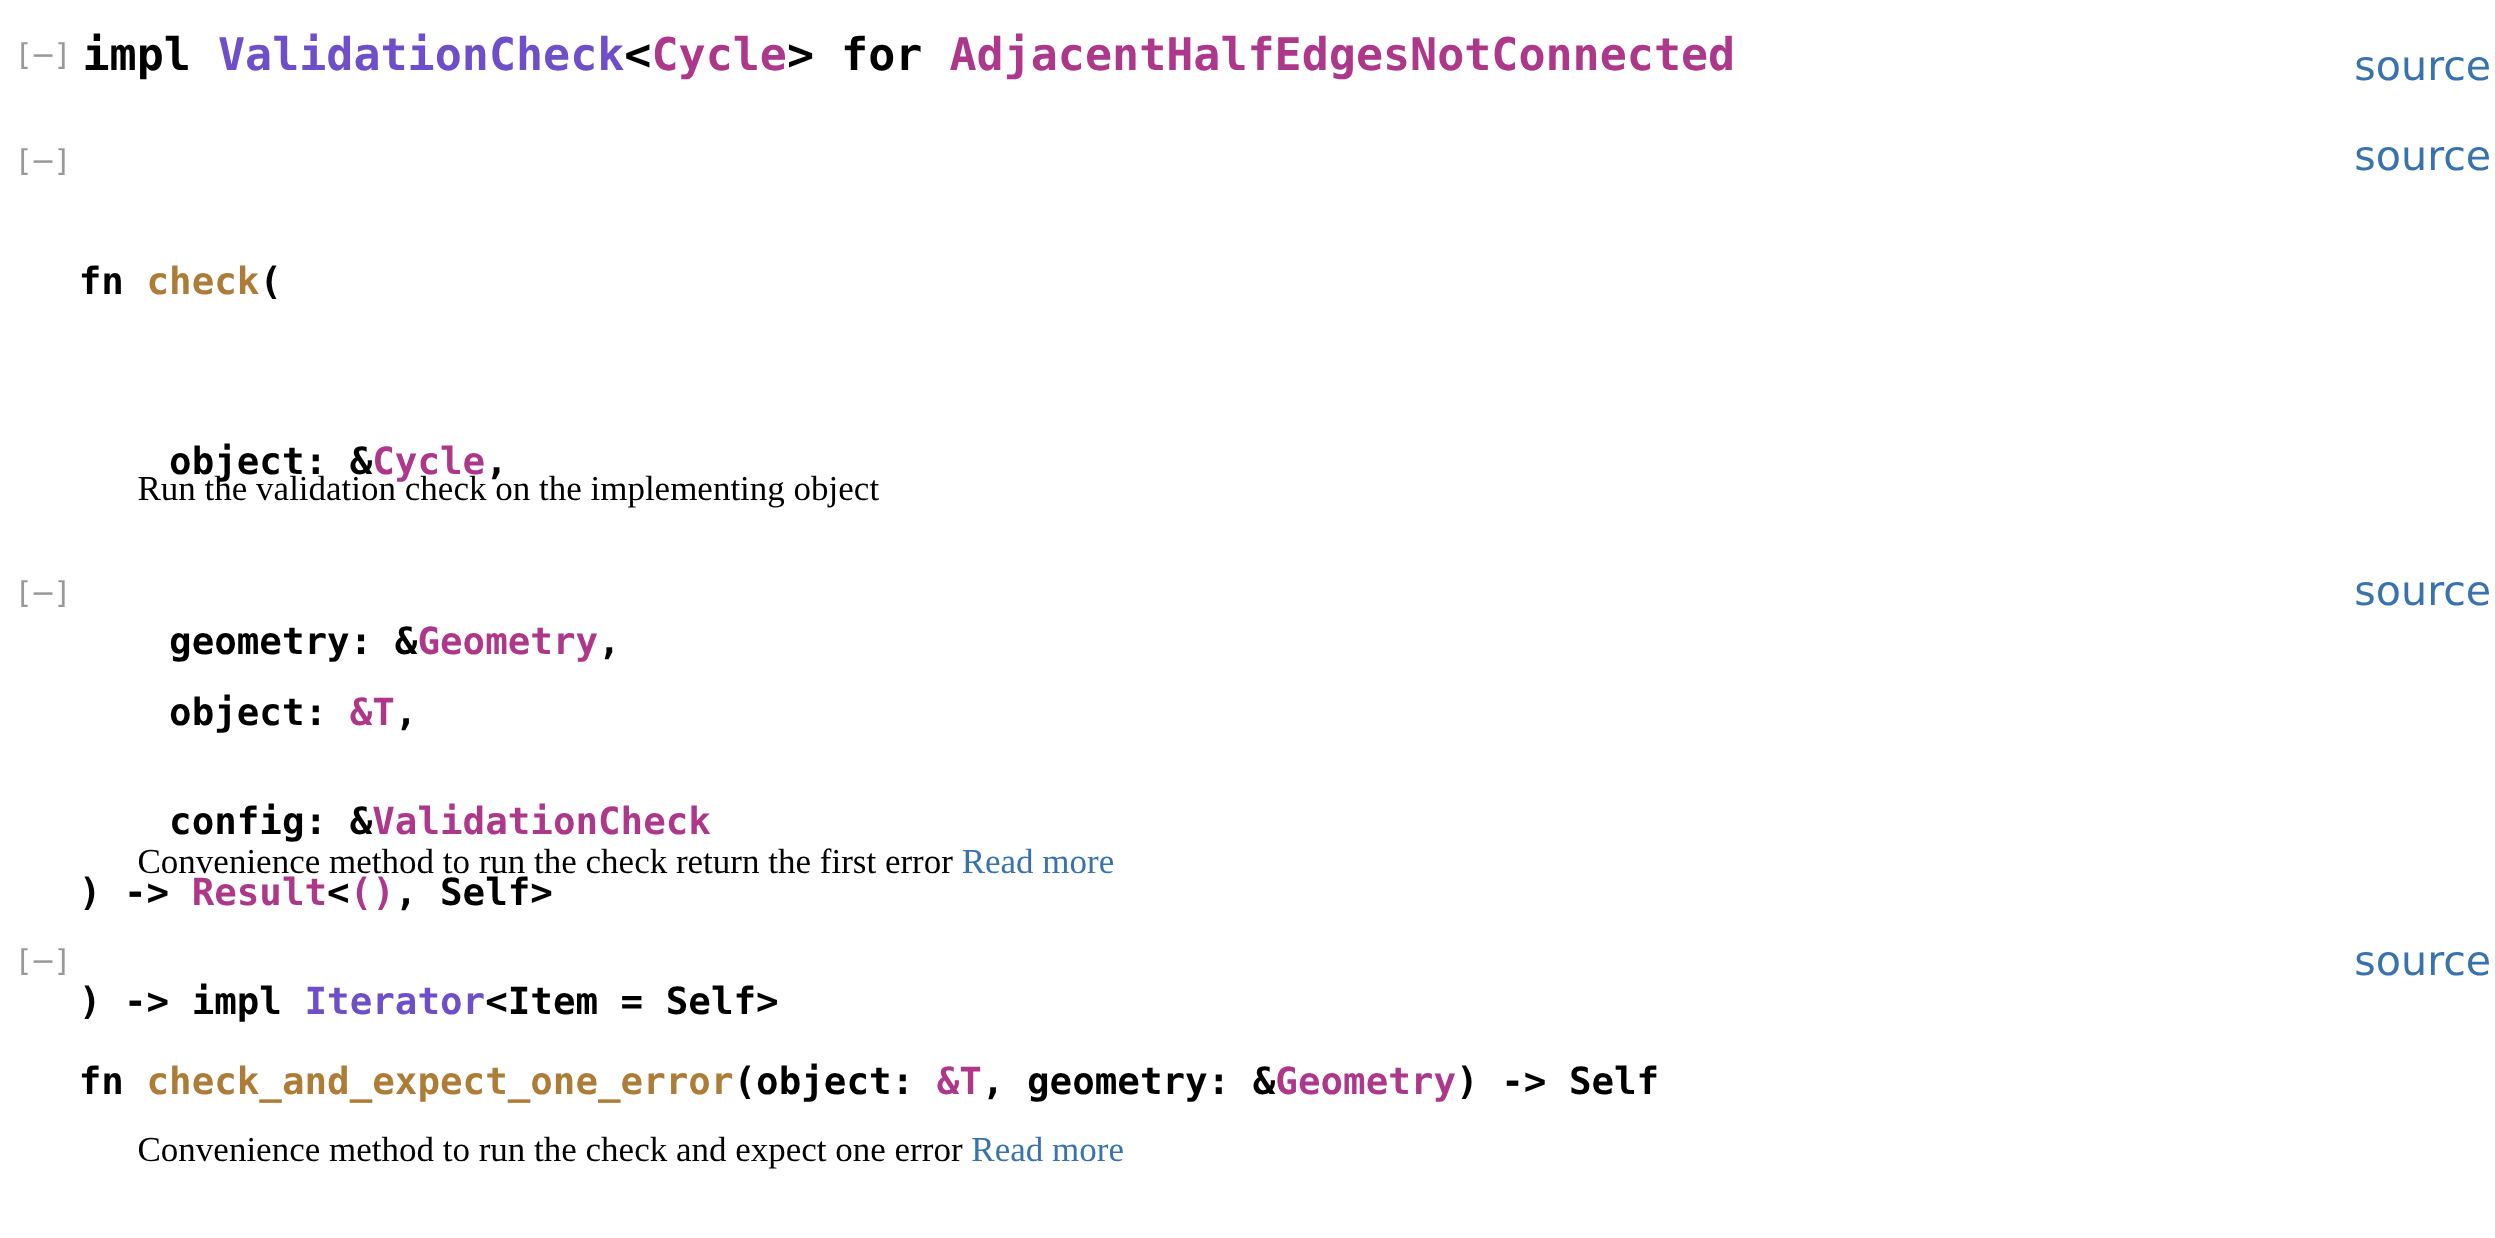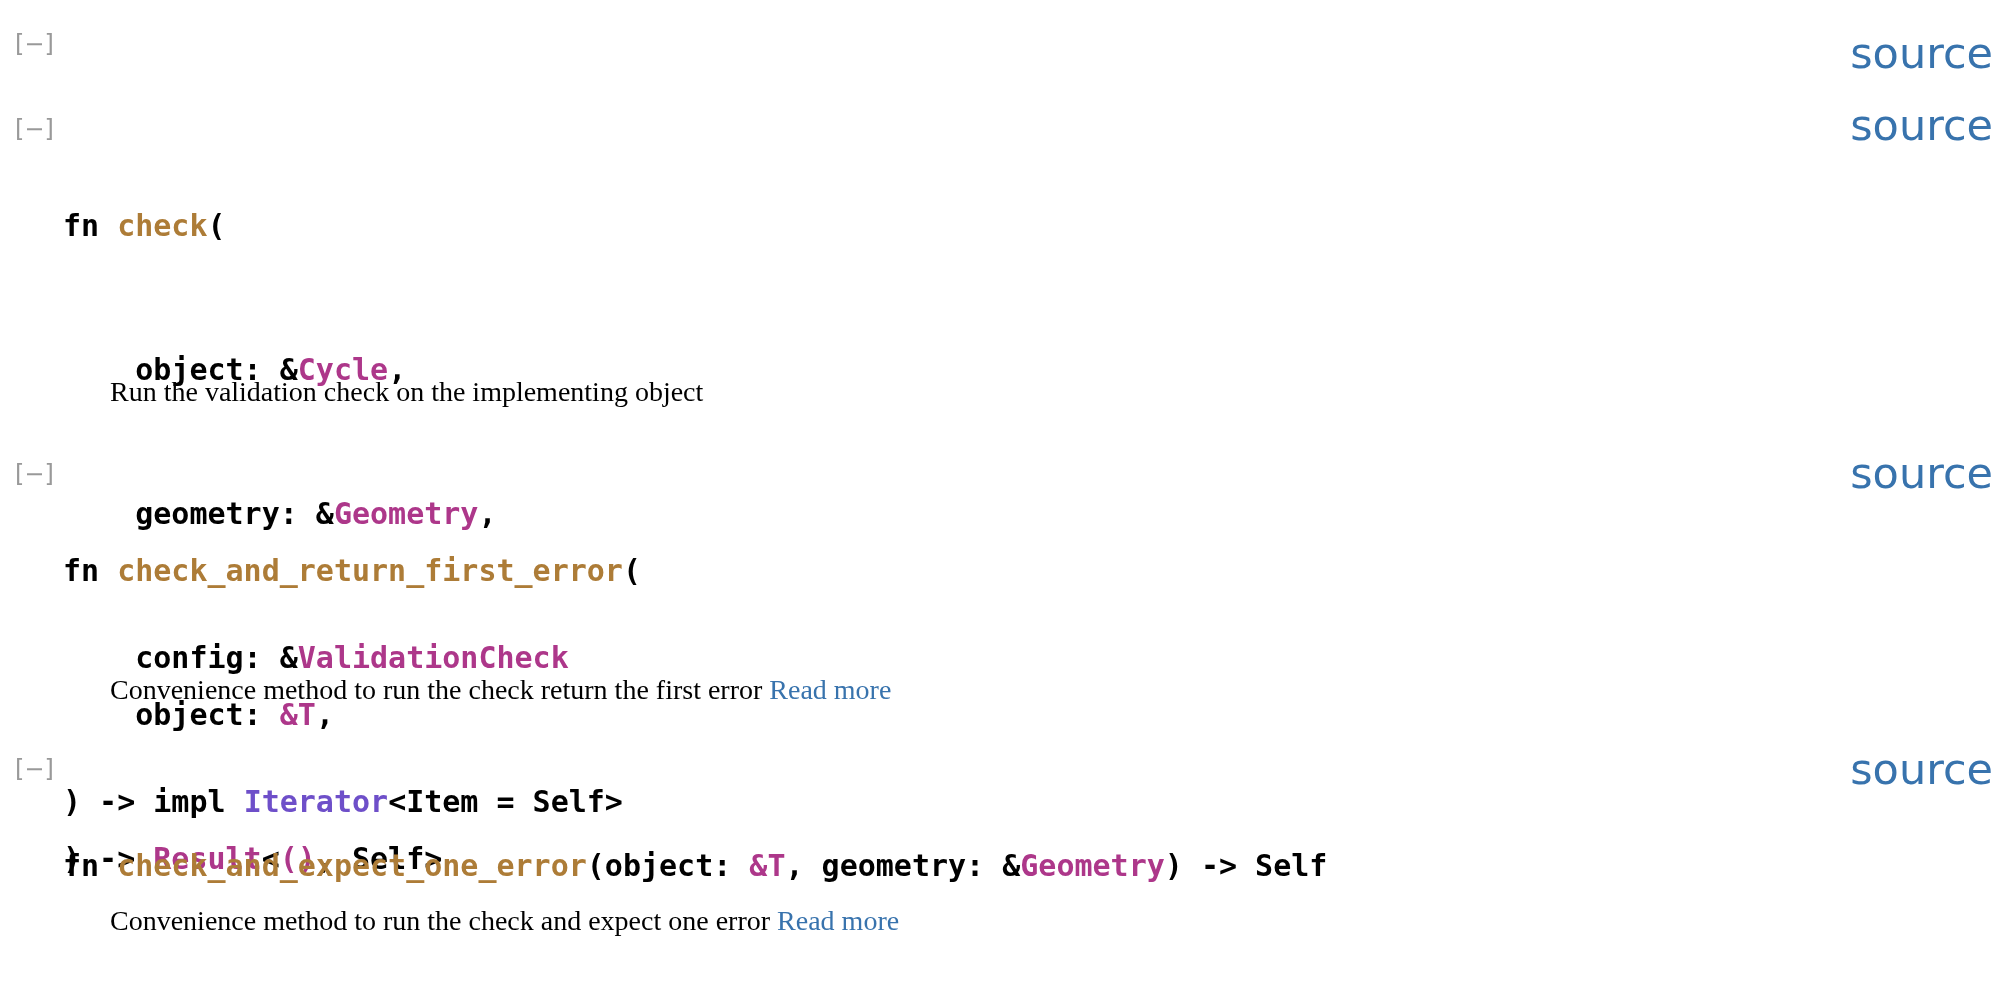--- a/index.html
+++ b/index.html
@@ -34,21 +34,21 @@
     font-size: 24px;
     line-height: 30px;
     cursor: pointer;
     user-select: none;
   }
   .src {
     position: absolute;
     right: 3px;
     color: var(--link, #3873ad);
     font-family: "DejaVu Sans", "Liberation Sans", sans-serif;
-    font-size: 43px;
+    font-size: 33px;
     line-height: 38px;
     text-decoration: none;
     cursor: pointer;
   }
   .doc {
     position: absolute;
     left: 110px;
     font-family: Liberation Serif, serif;
     font-size: 28px;
     line-height: 34px;
@@ -65,36 +65,36 @@
   .d2 { top: 673px; }
   .g4 { left: 63px; top: 746px; }
   .d3 { top: 904px; }
 </style>
 </head>
 <body>
 
 <div class="page" style="--bg: #ffffff; --text: #000000; --link: #3873ad; --trait: #6e4fc9; --type: #ad378a; --fn: #ad7c37; --toggle: #999999;">
 
   <span class="toggle t1">[−]</span>
+  <h3 class="code h3size g1"><span class="tok-plain">impl </span><span class="tok-trait">ValidationCheck</span><span class="tok-plain">&lt;</span><span class="tok-type">Cycle</span><span class="tok-plain">&gt; for </span><span class="tok-type">AdjacentHalfEdgesNotConnected</span></h3>
   <a class="src s1">source</a>
 
   <span class="toggle t2">[−]</span>
   <div class="code h4size g2">
     <div class="code-line"><span class="tok-plain">fn </span><span class="tok-fn">check</span><span class="tok-plain">(</span></div>
     <div class="code-line"><span class="tok-plain">    object: &amp;</span><span class="tok-type">Cycle</span><span class="tok-plain">,</span></div>
     <div class="code-line"><span class="tok-plain">    geometry: &amp;</span><span class="tok-type">Geometry</span><span class="tok-plain">,</span></div>
     <div class="code-line"><span class="tok-plain">    config: &amp;</span><span class="tok-type">ValidationCheck</span></div>
     <div class="code-line"><span class="tok-plain">) -&gt; impl </span><span class="tok-trait">Iterator</span><span class="tok-plain">&lt;Item = Self&gt;</span></div>
   </div>
   <a class="src s2">source</a>
   <p class="doc d1"><span>Run the validation check on the implementing object</span></p>
 
   <span class="toggle t3">[−]</span>
   <div class="code h4size g3">
-    <div class="code-line"><span class="tok-plain">fn </span><span class="tok-fn">check_and_return_first_error</span><span class="tok-plain">(</span></div>
     <div class="code-line"><span class="tok-plain">    object: </span><span class="tok-type">&amp;T</span><span class="tok-plain">,</span></div>
     <div class="code-line"><span class="tok-plain">) -&gt; </span><span class="tok-type">Result</span><span class="tok-plain">&lt;</span><span class="tok-type">()</span><span class="tok-plain">, Self&gt;</span></div>
   </div>
   <a class="src s3">source</a>
   <p class="doc d2"><span>Convenience method to run the check return the first error </span><span class="read-more">Read more</span></p>
 
   <span class="toggle t4">[−]</span>
   <div class="code h4size g4">
     <div class="code-line"><span class="tok-plain">fn </span><span class="tok-fn">check_and_expect_one_error</span><span class="tok-plain">(object: </span><span class="tok-type">&amp;T</span><span class="tok-plain">, geometry: &amp;</span><span class="tok-type">Geometry</span><span class="tok-plain">) -&gt; Self</span></div>
     <div class="where-line"></div>

